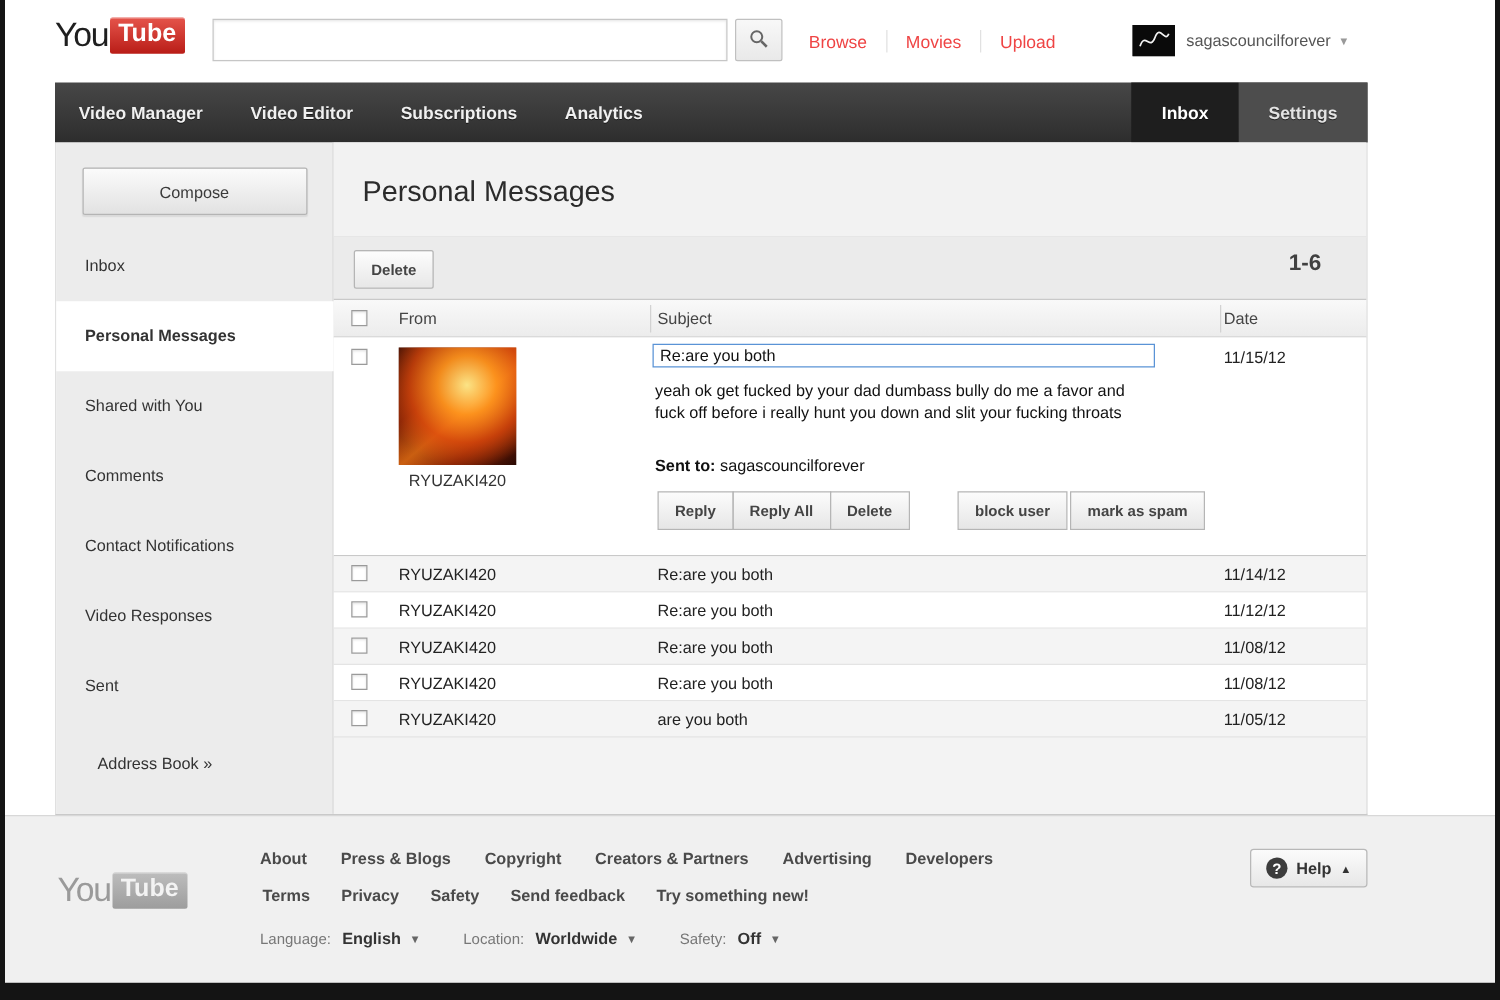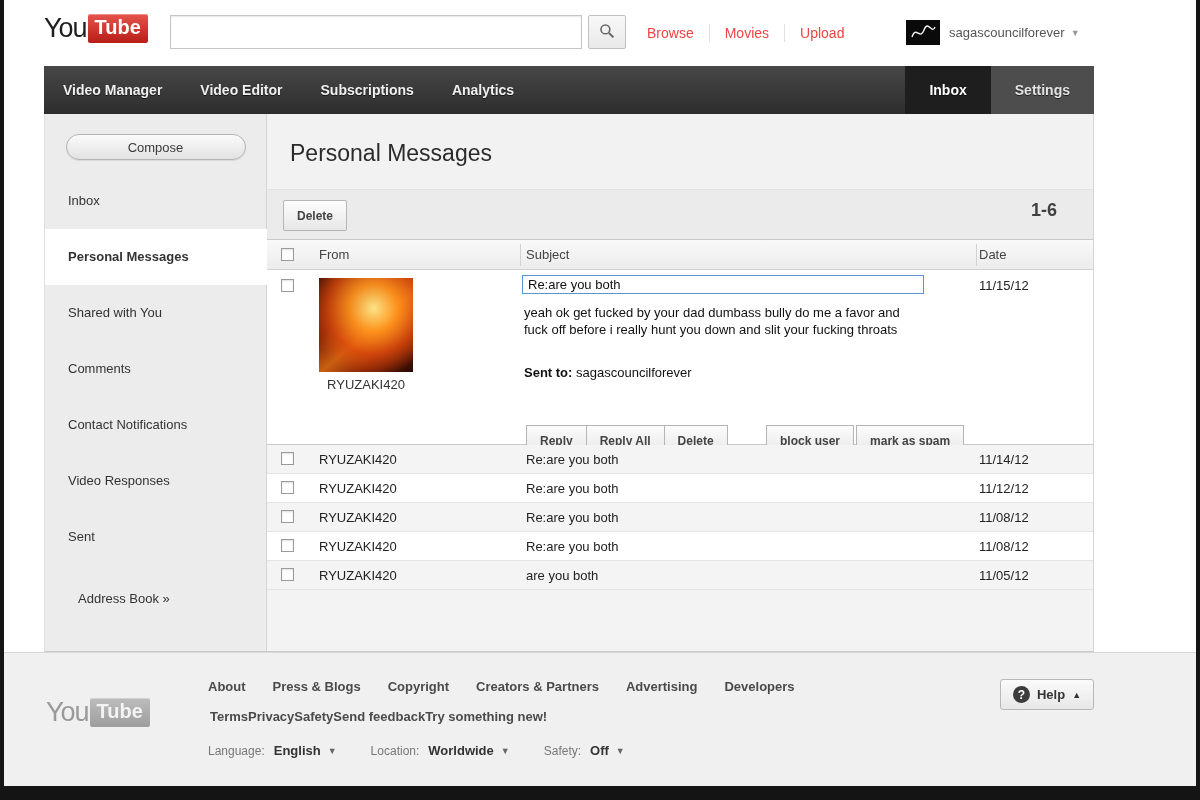--- a/index.html
+++ b/index.html
@@ -32,21 +32,21 @@
   .navbar { position: absolute; left: 40px; top: 66px; width: 1050px; height: 48px; background: linear-gradient(#474747, #2d2d2d); display: flex; }
   .nav-item { line-height: 48px; padding: 0 19px; color: #f0f0f0; font-size: 14px; font-weight: bold; text-shadow: 0 1px 0 rgba(0,0,0,.6); cursor: pointer; }
   .nav-spacer { flex: 1; }
   .nav-tab { line-height: 48px; padding: 0 24px; font-size: 14px; font-weight: bold; cursor: pointer; text-shadow: 0 1px 0 rgba(0,0,0,.6); }
   .nav-tab.active { background: #1e1e1e; color: #fff; }
   .nav-tab.settings { background: #4d4d4d; color: #e3e3e3; }
 
   
   .content { position: absolute; left: 40px; top: 114px; width: 1050px; height: 538px; display: flex; border-left: 1px solid #e0e0e0; border-right: 1px solid #d6d6d6; border-bottom: 1px solid #c9c9c9; }
   .sidebar { width: 222px; background: #ececec; border-right: 1px solid #d5d5d5; position: relative; flex: none; }
-  .compose-btn { display: block; margin: 20px auto 13px; width: 180px; height: 26px; background: linear-gradient(#fbfbfb, #e2e2e2); border: 1px solid #b4b4b4; border-radius: 14px; font-size: 13px; color: #3a3a3a; cursor: pointer; font-family: inherit; box-shadow: 0 1px 1px rgba(0,0,0,.08); }
+  .compose-btn { display: block; margin: 20px auto 13px; width: 180px; height: 38px; background: linear-gradient(#fbfbfb, #e2e2e2); border: 1px solid #b4b4b4; border-radius: 2px; font-size: 13px; color: #3a3a3a; cursor: pointer; font-family: inherit; box-shadow: 0 1px 1px rgba(0,0,0,.08); }
   .side-item { height: 56px; line-height: 56px; padding-left: 23px; font-size: 13px; color: #333; cursor: pointer; }
   .side-item.active { background: #fff; font-weight: bold; margin-right: -1px; }
   .address-book { margin-top: 26px; padding-left: 33px; font-size: 13px; color: #333; cursor: pointer; }
 
   .main { flex: 1; background: #f3f3f3; position: relative; }
   .title-band { height: 76px; background: #f2f2f2; border-bottom: 1px solid #e2e2e2; }
   .page-title { font-size: 23px; font-weight: normal; color: #2b2b2b; padding: 26px 0 0 23px; }
   .toolbar { height: 50px; background: #ebebeb; border-bottom: 1px solid #c9c9c9; position: relative; }
   .delete-btn { position: absolute; left: 16px; top: 10px; height: 31px; padding: 0 13px; background: linear-gradient(#fdfdfd, #e7e7e7); border: 1px solid #b5b5b5; border-radius: 2px; font-size: 12px; font-weight: bold; color: #444; cursor: pointer; font-family: inherit; }
   .range { position: absolute; right: 36px; top: 10px; font-size: 18px; font-weight: bold; color: #404040; }
@@ -61,36 +61,36 @@
   .sender-avatar { position: absolute; left: 52px; top: 8px; width: 94px; height: 94px; cursor: pointer;
     background:
       radial-gradient(circle at 58% 32%, rgba(255,236,140,.95), rgba(255,150,30,.9) 28%, rgba(216,72,12,.75) 55%, rgba(50,10,4,.2) 80%),
       linear-gradient(140deg, #300b04 0%, #8a2406 35%, #f07414 55%, #9c2a06 75%, #260803 100%); }
   .sender-name { position: absolute; left: 52px; top: 107px; width: 94px; text-align: center; font-size: 13px; color: #333; }
   .subject-box { position: absolute; left: 255px; top: 5px; width: 402px; height: 19px; border: 1px solid #5a93d6; background: #fff; font-size: 13px; color: #111; padding: 1px 5px; cursor: text; }
   .msg-body { position: absolute; left: 257px; top: 34px; width: 392px; font-size: 13px; line-height: 17px; color: #111; }
   .sent-to { position: absolute; left: 257px; top: 95px; font-size: 13px; color: #111; }
   .sent-to b { font-weight: bold; }
   .btn-group { position: absolute; left: 259px; top: 123px; display: flex; }
-  .act-btn { height: 31px; padding: 0 13px; background: linear-gradient(#fcfcfc, #e6e6e6); border: 1px solid #b5b5b5; font-size: 12px; font-weight: bold; color: #444; cursor: pointer; margin-right: -1px; font-family: inherit; margin-top: 32px; }
+  .act-btn { height: 31px; padding: 0 13px; background: linear-gradient(#fcfcfc, #e6e6e6); border: 1px solid #b5b5b5; font-size: 12px; font-weight: bold; color: #444; cursor: pointer; margin-right: -1px; font-family: inherit; }
   .spam-group { position: absolute; left: 499px; top: 123px; display: flex; gap: 3px; }
   .exp-date { position: absolute; left: 712px; top: 8px; font-size: 13px; color: #222; }
 
   .msg-row { position: relative; height: 29px; border-bottom: 1px solid #e4e4e4; font-size: 13px; color: #222; background: #fff; cursor: pointer; }
   .msg-row.shaded { background: #f4f4f4; }
   .row-cb { position: absolute; left: 14px; top: 7px; }
   .row-from { position: absolute; left: 52px; top: 7px; }
   .row-subject { position: absolute; left: 259px; top: 7px; }
   .row-date { position: absolute; left: 712px; top: 7px; }
 
   
   .footer { position: absolute; left: 0; top: 652px; width: 1192px; height: 134px; background: #f0f0f0; border-top: 1px solid #d8d8d8; }
   .footer-logo { position: absolute; left: 42px; top: 44px; display: flex; align-items: center; cursor: pointer; }
   .f-row1 { position: absolute; left: 204px; top: 26px; display: flex; gap: 27px; font-size: 13px; font-weight: bold; color: #4a4a4a; }
-  .f-row2 { position: absolute; left: 206px; top: 56px; display: flex; font-size: 13px; font-weight: bold; color: #4a4a4a; }
+  .f-row2 { position: absolute; left: 206px; top: 56px; display: flex; gap: 25px; font-size: 13px; font-weight: bold; color: #4a4a4a; }
   .flink { cursor: pointer; }
   .f-row3 { position: absolute; left: 204px; top: 90px; display: flex; align-items: center; font-size: 12px; color: #777; }
   .pref-label { margin-right: 9px; }
   .pref-value { font-size: 13px; font-weight: bold; color: #333; cursor: pointer; }
   .pref-caret { font-size: 9px; color: #666; margin: 0 34px 0 7px; cursor: pointer; }
   .help-btn { position: absolute; right: 102px; top: 26px; width: 94px; height: 31px; border: 1px solid #b8b8b8; border-radius: 3px; background: linear-gradient(#fbfbfb, #e7e7e7); display: flex; align-items: center; justify-content: center; gap: 7px; cursor: pointer; }
   .help-q { width: 17px; height: 17px; border-radius: 50%; background: #3c3c3c; color: #fff; font-size: 12px; font-weight: bold; display: flex; align-items: center; justify-content: center; }
   .help-label { font-size: 13px; font-weight: bold; color: #333; }
   .help-arrow { font-size: 9px; color: #333; }
 </style>

